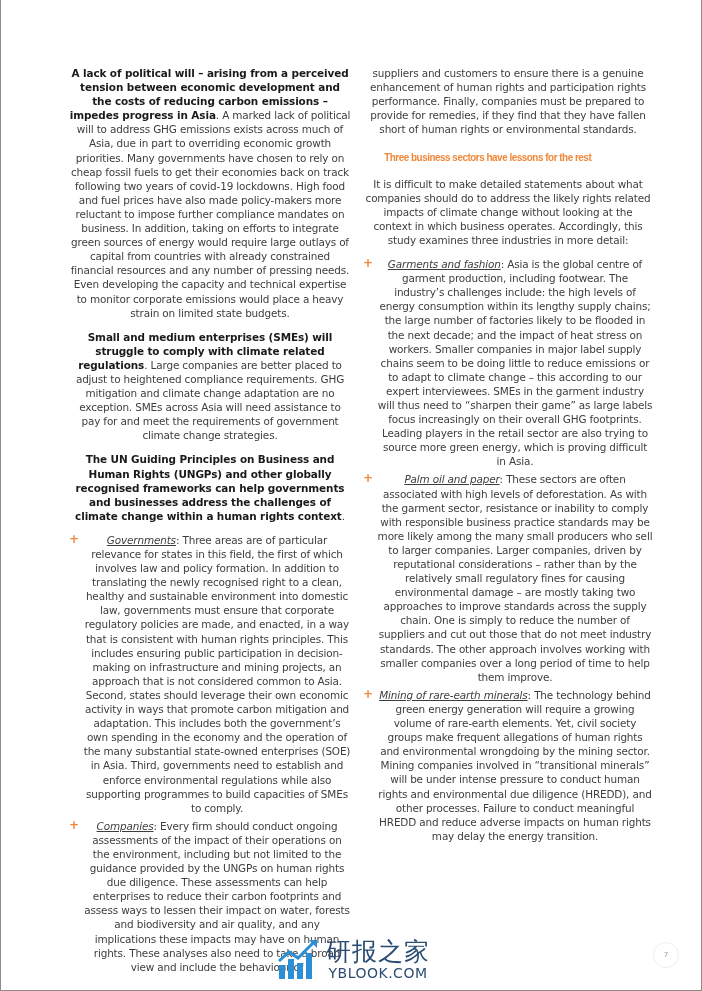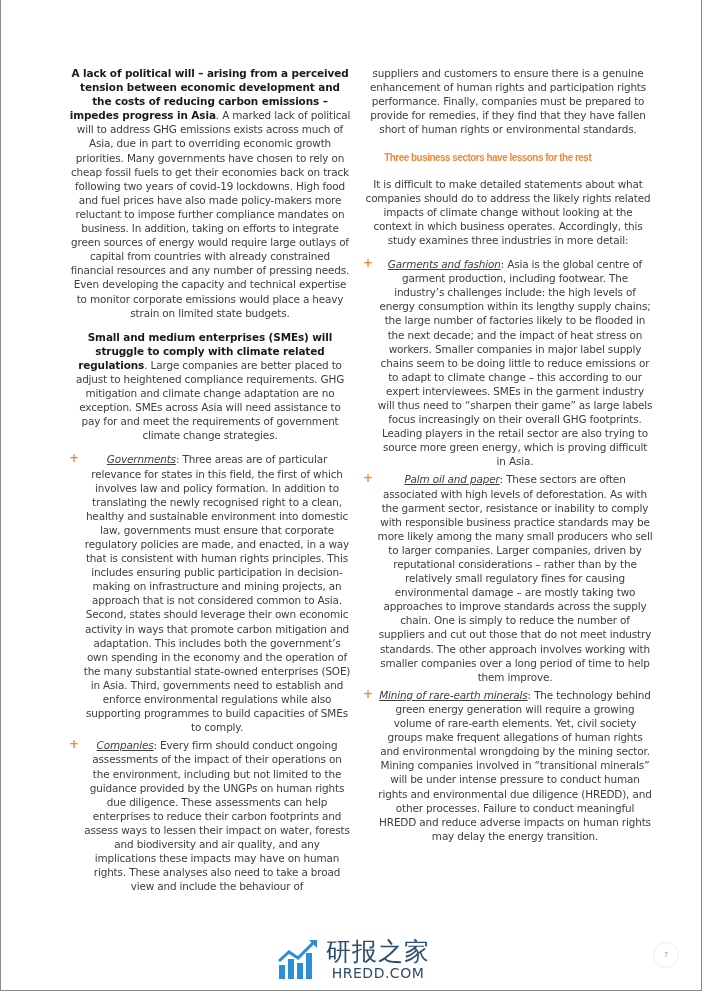--- a/index.html
+++ b/index.html
@@ -22,20 +22,21 @@
   .page-number { position: absolute; left: 652px; top: 942px; width: 24px; height: 24px; border-radius: 50%; border: 1px solid #eeeeee; display: flex; align-items: center; justify-content: center; font-size: 7px; color: #999; }
 </style>
 </head>
 <body>
 
 <div class="page">
 
   <div class="col col-left">
     <p><span class="lead">A lack of political will – arising from a perceived tension between economic development and the costs of reducing carbon emissions – impedes progress in Asia</span><span>. A marked lack of political will to address GHG emissions exists across much of Asia, due in part to overriding economic growth priorities. Many governments have chosen to rely on cheap fossil fuels to get their economies back on track following two years of covid-19 lockdowns. High food and fuel prices have also made policy-makers more reluctant to impose further compliance mandates on business. In addition, taking on efforts to integrate green sources of energy would require large outlays of capital from countries with already constrained financial resources and any number of pressing needs. Even developing the capacity and technical expertise to monitor corporate emissions would place a heavy strain on limited state budgets.</span></p>
     <p><span class="lead">Small and medium enterprises (SMEs) will struggle to comply with climate related regulations</span><span>. Large companies are better placed to adjust to heightened compliance requirements. GHG mitigation and climate change adaptation are no exception. SMEs across Asia will need assistance to pay for and meet the requirements of government climate change strategies.</span></p>
+    <p><span class="lead">The UN Guiding Principles on Business and Human Rights (UNGPs) and other globally recognised frameworks can help governments and businesses address the challenges of climate change within a human rights context</span><span>.</span></p>
     <ul class="bullets">
       <li><span class="plus">+</span><span class="term">Governments</span><span>: Three areas are of particular relevance for states in this field, the first of which involves law and policy formation. In addition to translating the newly recognised right to a clean, healthy and sustainable environment into domestic law, governments must ensure that corporate regulatory policies are made, and enacted, in a way that is consistent with human rights principles. This includes ensuring public participation in decision-making on infrastructure and mining projects, an approach that is not considered common to Asia. Second, states should leverage their own economic activity in ways that promote carbon mitigation and adaptation. This includes both the government’s own spending in the economy and the operation of the many substantial state-owned enterprises (SOE) in Asia. Third, governments need to establish and enforce environmental regulations while also supporting programmes to build capacities of SMEs to comply.</span></li>
       <li><span class="plus">+</span><span class="term">Companies</span><span>: Every firm should conduct ongoing assessments of the impact of their operations on the environment, including but not limited to the guidance provided by the UNGPs on human rights due diligence. These assessments can help enterprises to reduce their carbon footprints and assess ways to lessen their impact on water, forests and biodiversity and air quality, and any implications these impacts may have on human rights. These analyses also need to take a broad view and include the behaviour of</span></li>
     </ul>
   </div>
 
   <div class="col col-right">
     <p>suppliers and customers to ensure there is a genuine enhancement of human rights and participation rights performance. Finally, companies must be prepared to provide for remedies, if they find that they have fallen short of human rights or environmental standards.</p>
     <div class="section-heading">Three business sectors have lessons for the rest</div>
     <p>It is difficult to make detailed statements about what companies should do to address the likely rights related impacts of climate change without looking at the context in which business operates. Accordingly, this study examines three industries in more detail:</p>
@@ -50,18 +51,18 @@
     <svg width="44" height="44" viewBox="0 0 44 44">
       <rect x="3" y="28" width="6" height="14" fill="#2a8fd6"></rect>
       <rect x="12" y="22" width="6" height="20" fill="#2a8fd6"></rect>
       <rect x="21" y="26" width="6" height="16" fill="#2a8fd6"></rect>
       <rect x="30" y="16" width="6" height="26" fill="#2a8fd6"></rect>
       <polyline points="3,24 13,15 22,21 37,6" fill="none" stroke="#2a8fd6" stroke-width="3"></polyline>
       <polygon points="33,3 41,3 41,11" fill="#2a8fd6"></polygon>
     </svg>
     <div class="wm-text">
       <span class="wm-cn">研报之家</span>
-      <span class="wm-en">HREDD.COM</span>
+      <span class="wm-en">YBLOOK.COM</span>
     </div>
   </div>
 
   <div class="page-number">7</div>
 </div>
 
 </body></html>

